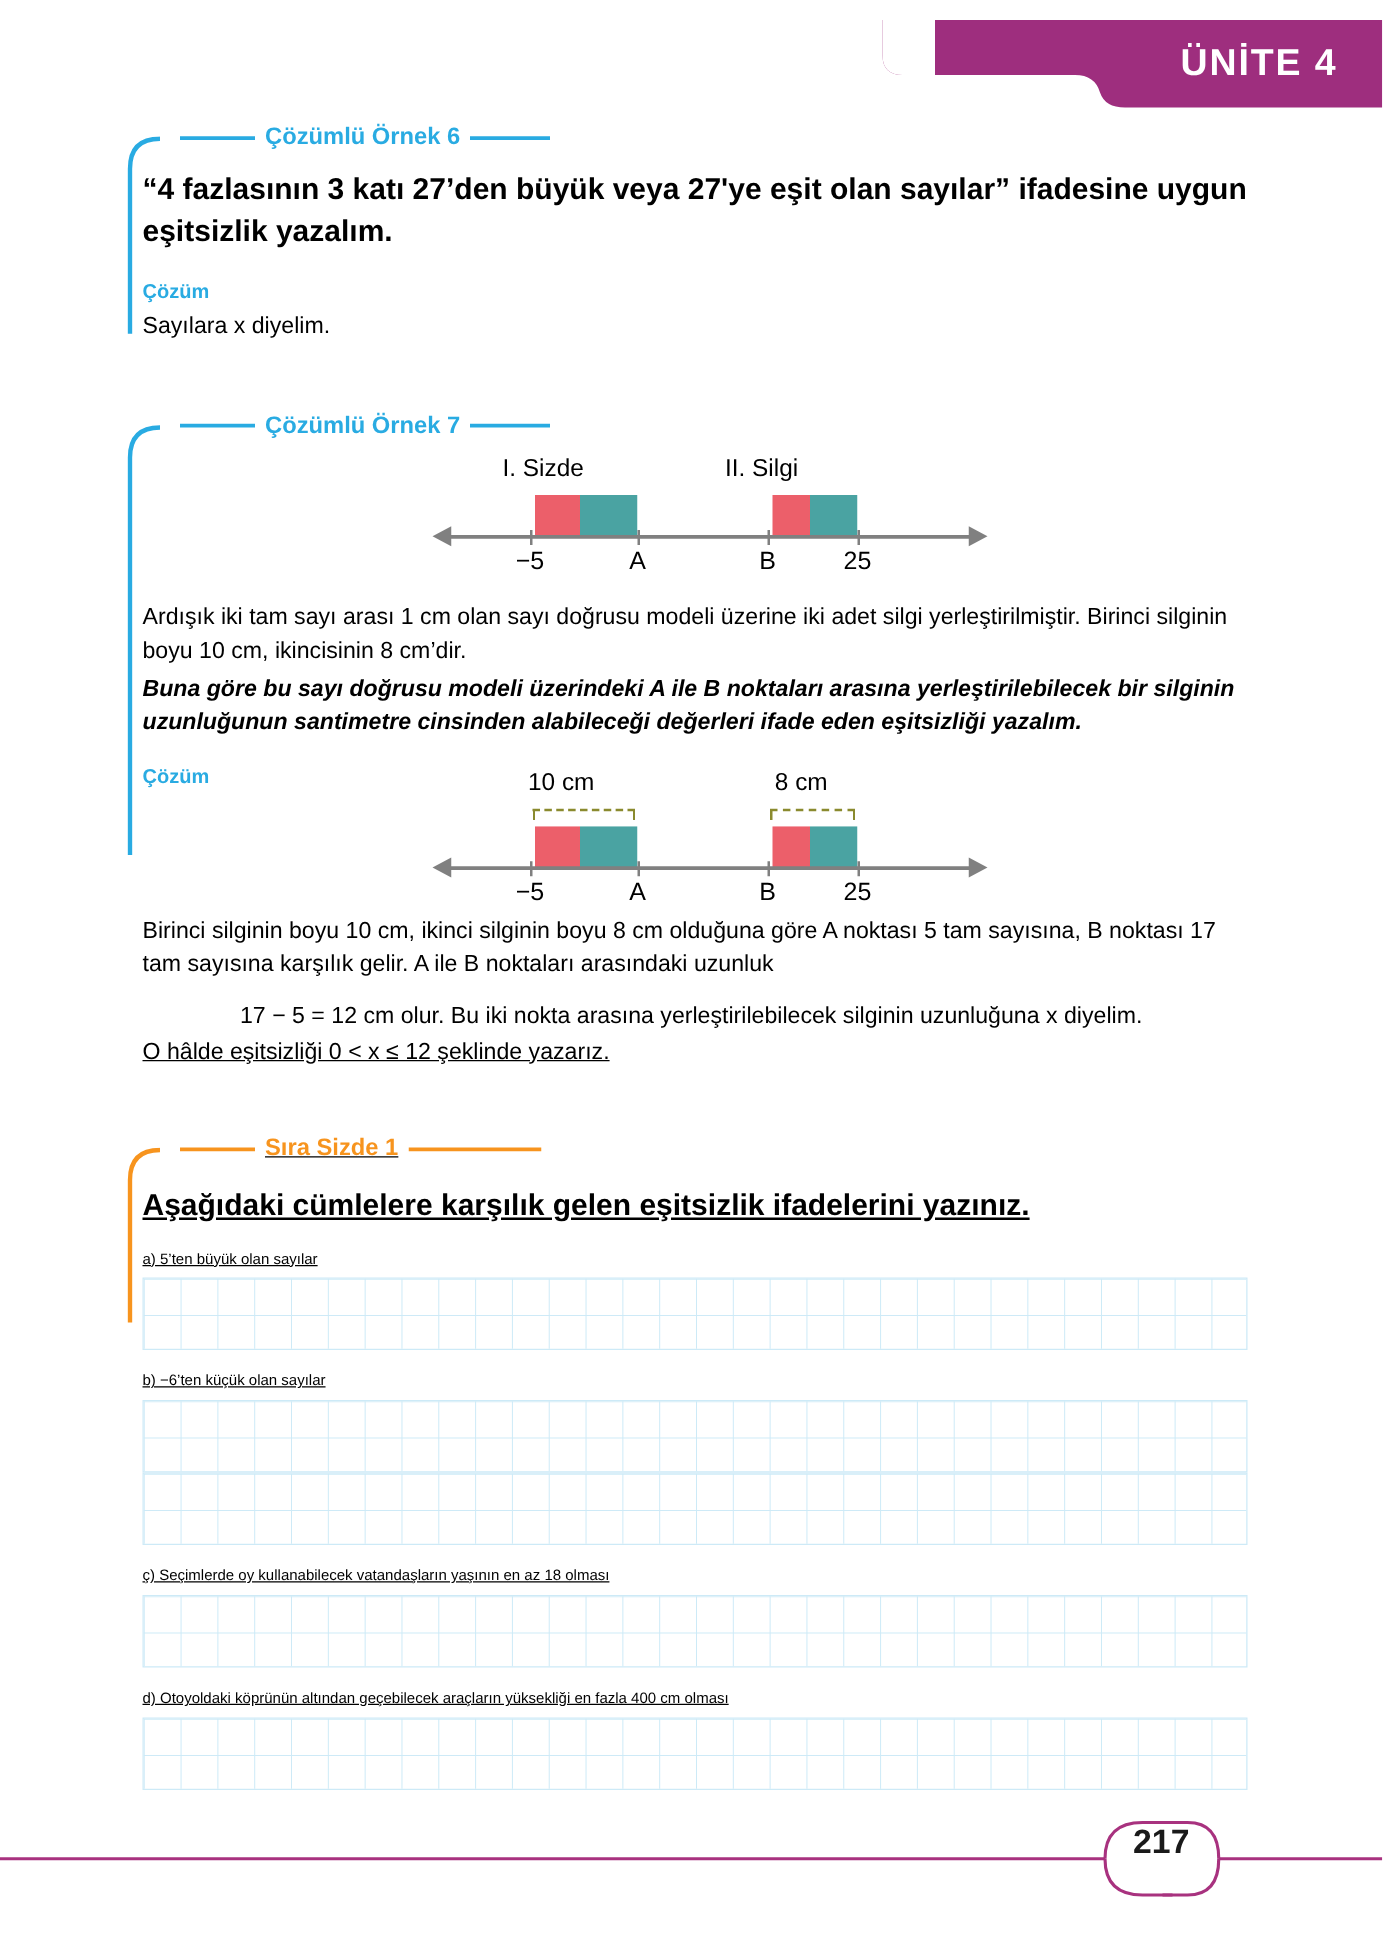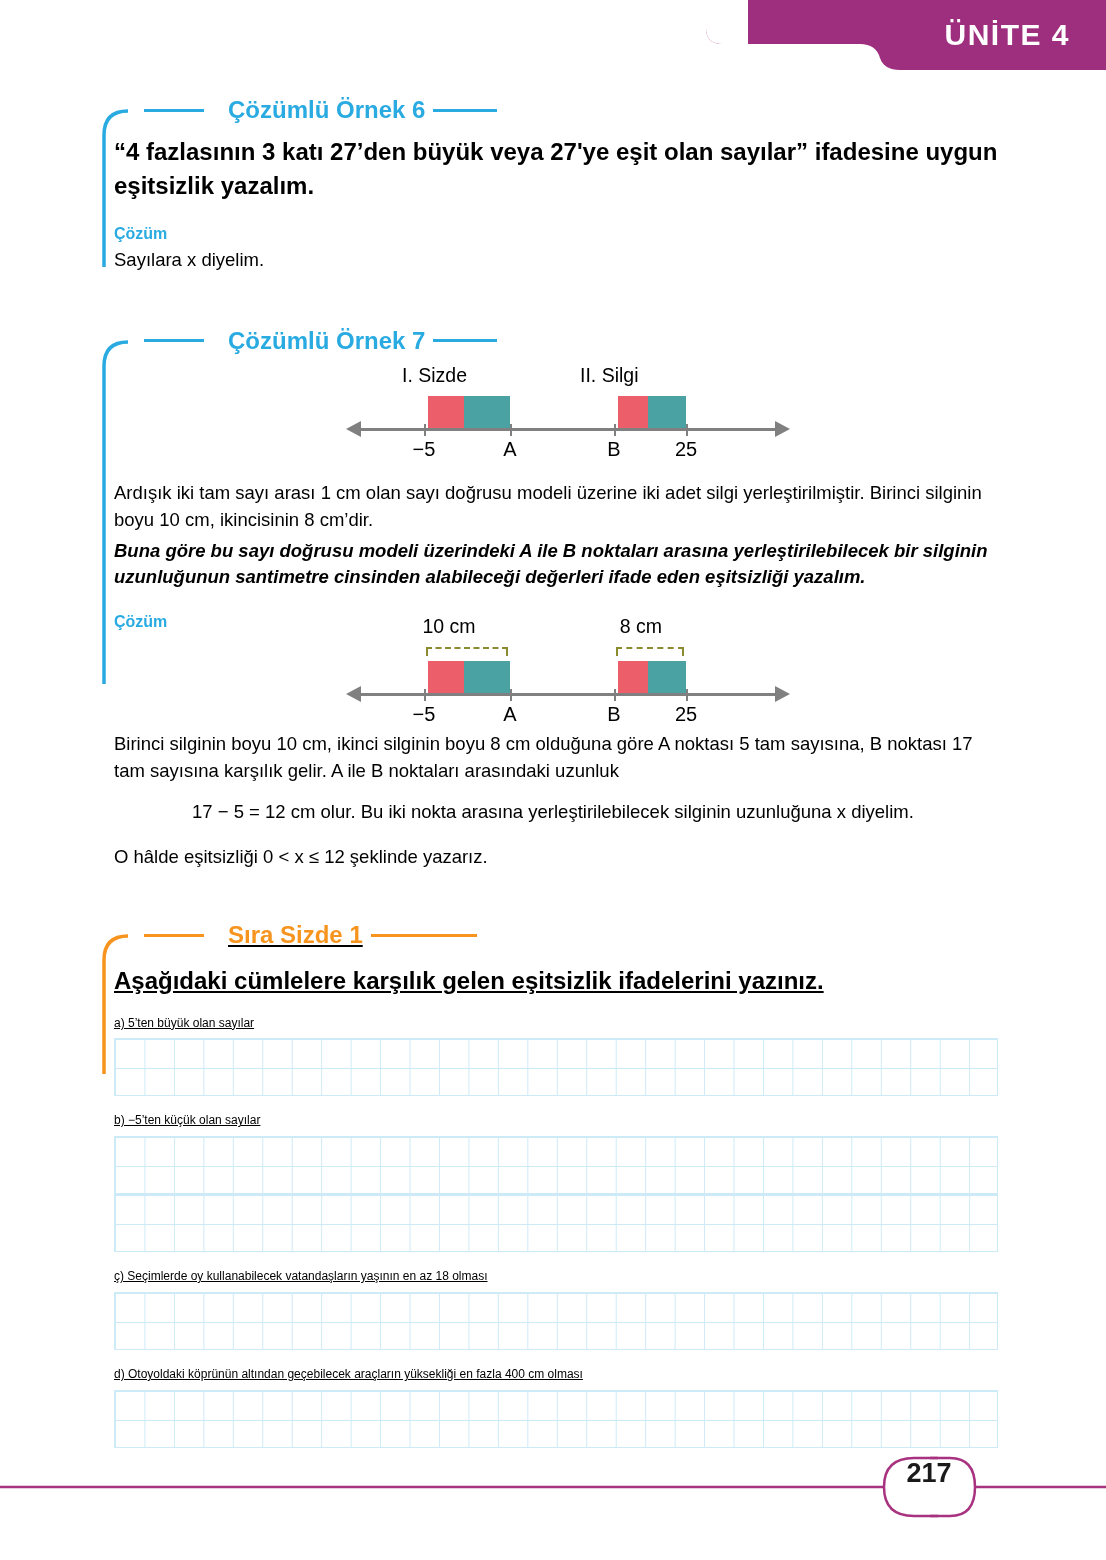--- a/index.html
+++ b/index.html
@@ -14,21 +14,21 @@
     position: relative;
     width: 1106px;
     height: 1560px;
     background: #ffffff;
     overflow: hidden;
   }
 
   
   .header-wrap {
     position: absolute;
-    top: 0;
+    top: 16px;
     right: 0;
     width: 406px;
     height: 80px;
   }
   .header-title {
     position: absolute;
     right: 36px;
     top: 18px;
     color: #ffffff;
     font-size: 30px;
@@ -93,24 +93,23 @@
     margin-left: 24px;
   }
   .tag-line-right {
     width: 64px;
     height: 3px;
     background: #29abe2;
     margin-left: 8px;
   }
   .tag-label {
     color: #29abe2;
-    font-size: 24px;
+    font-size: 19px;
     font-weight: bold;
     white-space: nowrap;
-    margin-left: 16px;
   }
   .tag-line-left.orange, .tag-line-right.orange { background: #f7941e; }
   .tag-label.orange { color: #f7941e; }
 
   .q-text {
     font-size: 24px;
     font-weight: bold;
     color: #000000;
     line-height: 1.42;
     margin: 10px 0 0 0;
@@ -324,40 +323,40 @@
         <div class="tick" style="left:572px; top:80px;"></div>
 
         <div class="nl-label" style="left:290px; top:94px; width:40px;">−5</div>
         <div class="nl-label" style="left:376px; top:94px; width:40px;">A</div>
         <div class="nl-label" style="left:480px; top:94px; width:40px;">B</div>
         <div class="nl-label" style="left:552px; top:94px; width:40px;">25</div>
       </div>
 
       <p class="body-text">Birinci silginin boyu 10 cm, ikinci silginin boyu 8 cm olduğuna göre A noktası 5 tam sayısına, B noktası 17 tam sayısına karşılık gelir. A ile B noktaları arasındaki uzunluk</p>
       <p class="body-text indent-2" style="margin-top:14px;">17 − 5 = 12 cm olur. Bu iki nokta arasına yerleştirilebilecek silginin uzunluğuna x diyelim.</p>
-      <p class="body-text" style="margin-top:18px;">O hâlde eşitsizliği   0 &lt; x ≤ 12 şeklinde yazarız.</p>
+      <p class="body-text" style="margin-top:2px;text-decoration:underline;">O hâlde eşitsizliği   0 &lt; x ≤ 12 şeklinde yazarız.</p>
     </div>
 
     <div class="sira-block">
       <svg class="block-bracket" width="30" height="346" viewBox="0 0 30 346" preserveAspectRatio="none">
         <path d="M28,2 Q4,2 4,26 L4,140" fill="none" stroke="#f7941e" stroke-width="3.5"></path>
       </svg>
 
       <div class="tag-row">
         <div class="tag-line-left orange"></div>
         <div class="tag-label orange">Sıra Sizde 1</div>
         <div class="tag-line-right orange" style="width:106px"></div>
       </div>
 
       <p class="q-text" style="margin-top:14px;">Aşağıdaki cümlelere karşılık gelen eşitsizlik ifadelerini yazınız.</p>
 
       <p class="item-text">a) 5’ten büyük olan sayılar</p>
       <div class="grid-box"></div>
 
-      <p class="item-text">b) −5’ten küçük olan sayılar</p>
+      <p class="item-text">b) −6’ten küçük olan sayılar</p>
       <div class="grid-box"></div>
 
       <div class="grid-box"></div>
 
       <p class="item-text">ç) Seçimlerde oy kullanabilecek vatandaşların yaşının en az 18 olması</p>
       <div class="grid-box"></div>
 
       <p class="item-text">d) Otoyoldaki köprünün altından geçebilecek araçların yüksekliği en fazla 400 cm olması</p>
       <div class="grid-box"></div>
     </div>

